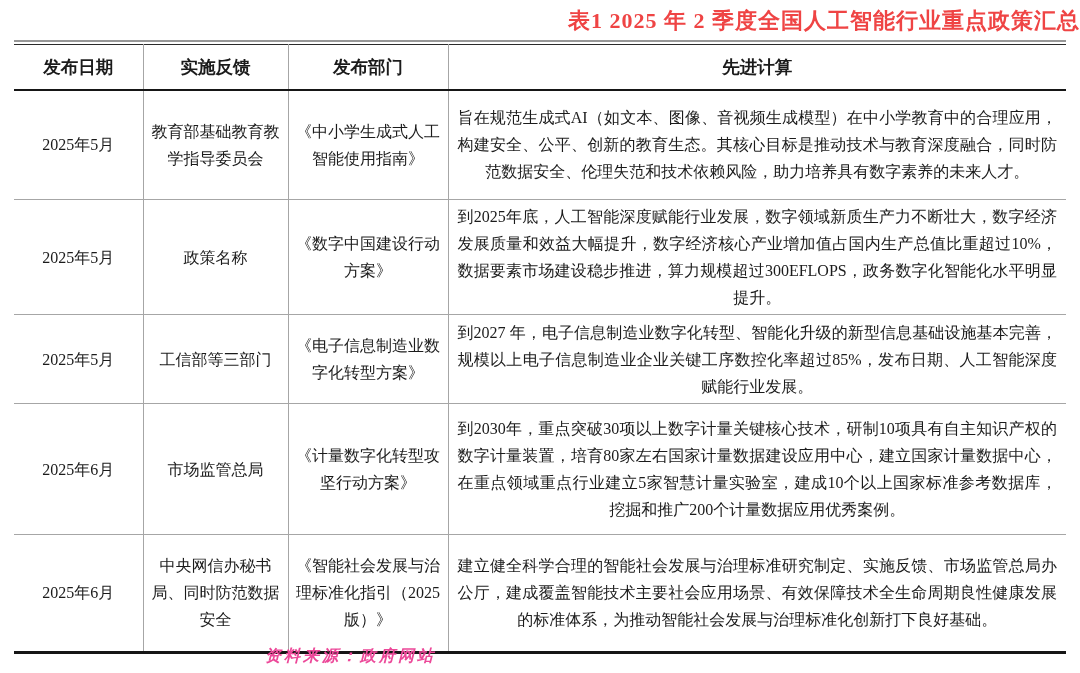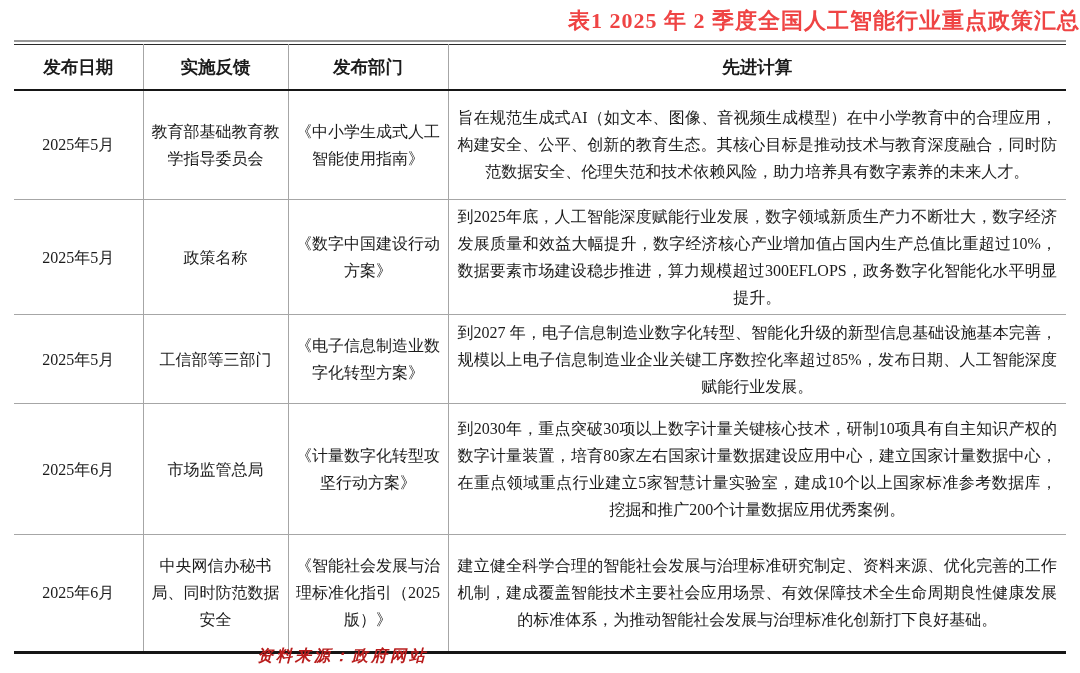--- a/index.html
+++ b/index.html
@@ -75,26 +75,26 @@
     text-justify: inter-character;
     padding: 3px 9px;
   }
   .double-rule {
     height: 2px;
     border-top: 2px solid #161616;
     border-bottom: 1px solid #161616;
   }
   .source {
     position: absolute;
-    left: 257px; top: 646px;
+    left: 265px; top: 646px;
     font-size: 16px;
     font-weight: bold;
     font-style: italic;
     letter-spacing: 3px;
-    color: #b91c1c;
+    color: #ec4899;
   }
 </style>
 </head>
 <body>
 
 <div class="title">表1 2025 年 2 季度全国人工智能行业重点政策汇总</div>
 
 <div class="table-wrap">
   <div class="rule-grey"></div>
   <table>
@@ -134,20 +134,20 @@
         <tr>
           <td class="c0">2025年6月</td>
           <td class="c1">市场监管总局</td>
           <td class="c2">《计量数字化转型攻坚行动方案》</td>
           <td class="c3">到2030年，重点突破30项以上数字计量关键核心技术，研制10项具有自主知识产权的数字计量装置，培育80家左右国家计量数据建设应用中心，建立国家计量数据中心，在重点领域重点行业建立5家智慧计量实验室，建成10个以上国家标准参考数据库，挖掘和推广200个计量数据应用优秀案例。</td>
         </tr>
         <tr>
           <td class="c0">2025年6月</td>
           <td class="c1">中央网信办秘书局、同时防范数据安全</td>
           <td class="c2">《智能社会发展与治理标准化指引（2025版）》</td>
-          <td class="c3">建立健全科学合理的智能社会发展与治理标准研究制定、资料来源、优化完善的工作机制，建成覆盖智能技术主要社会应用场景、有效保障技术全生命周期良性健康发展的标准体系，为推动智能社会发展与治理标准化创新打下良好基础。</td>
+          <td class="c3">建立健全科学合理的智能社会发展与治理标准研究制定、实施反馈、市场监管总局办公厅，建成覆盖智能技术主要社会应用场景、有效保障技术全生命周期良性健康发展的标准体系，为推动智能社会发展与治理标准化创新打下良好基础。</td>
         </tr>
       </tbody>
   </table>
   <div class="double-rule"></div>
 </div>
 
 <div class="source">资料来源：政府网站</div>
 
 </body></html>

